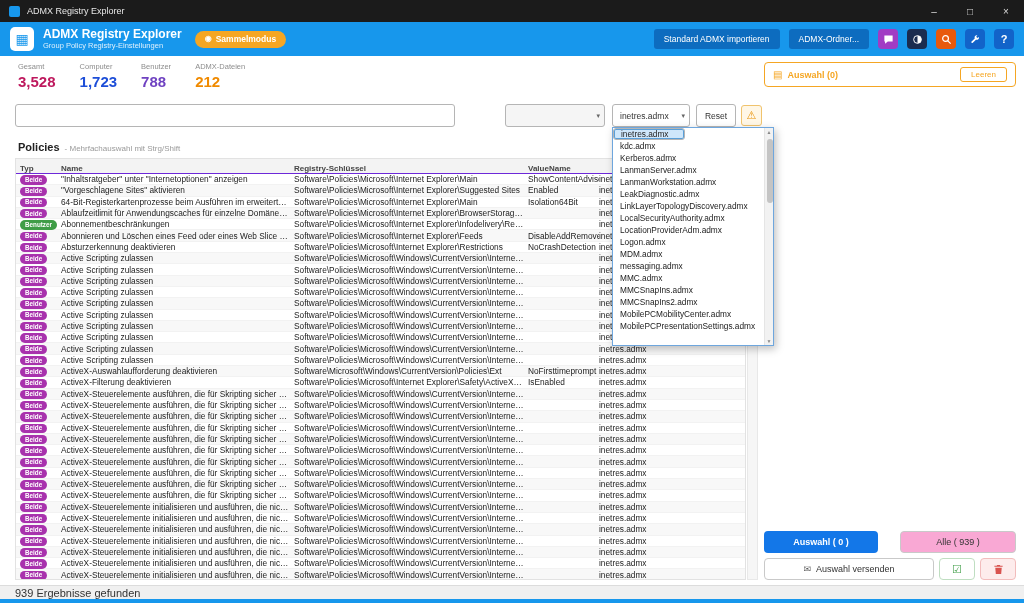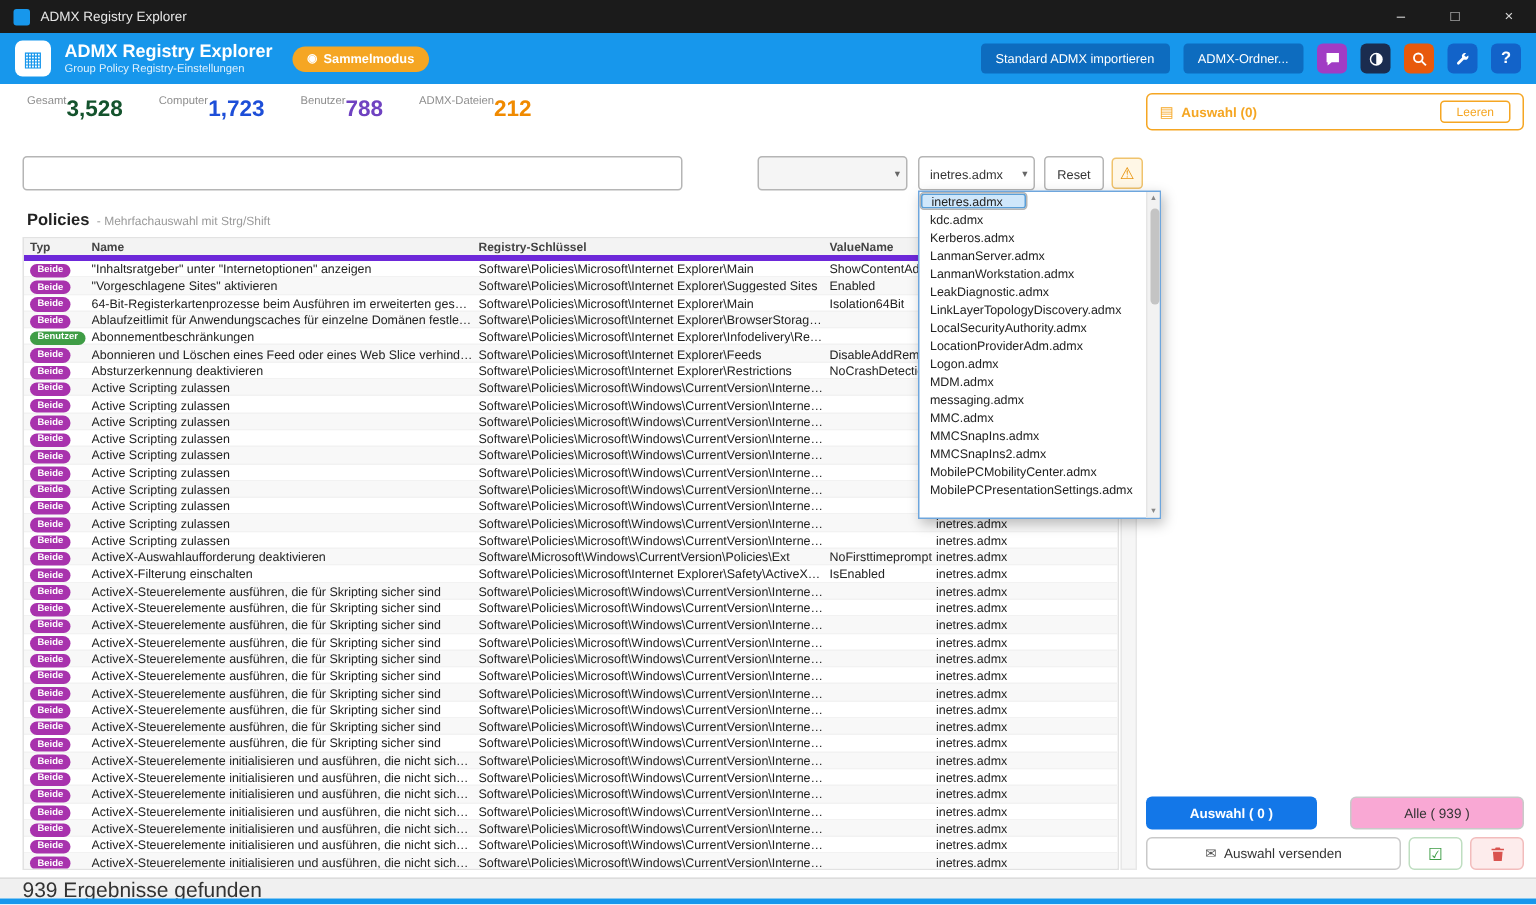--- a/index.html
+++ b/index.html
@@ -22,45 +22,45 @@
   .head-sub{color:rgba(255,255,255,.85);font-size:7.5px;white-space:nowrap}
   .collect-btn{height:17px;background:#f5a623;border-radius:9px;color:#fff;font-size:8.5px;font-weight:bold;display:flex;align-items:center;gap:4px;padding:0 10px;white-space:nowrap;cursor:pointer}
   .collect-dot{font-size:8px;line-height:1}
   .head-spacer{flex:1}
   .hbtn{height:20px;background:#0d6cbf;border-radius:3px;color:#fff;font-size:8.5px;display:flex;align-items:center;padding:0 10px;white-space:nowrap;cursor:pointer}
   .ibtn{width:20px;height:20px;border-radius:4px;display:flex;align-items:center;justify-content:center;color:#fff;font-size:11px;cursor:pointer;flex:none}
   .ibtn-chat{background:#a13cc4}.ibtn-theme{background:#1b2c4f}.ibtn-search{background:#e8590c}.ibtn-tools{background:#1263c9}.ibtn-help{background:#1263c9;font-weight:bold;font-size:11px}
 
   
   .stats{position:absolute;top:62px;left:18px;display:flex;gap:24px}
-  .stat{display:flex;flex-direction:row}
+  .stat{display:flex;flex-direction:column}
   .stat-label{font-size:7.5px;color:#8d8d8d}
   .stat-value{font-size:15px;font-weight:bold;margin-top:2px}
 
   
   .filterbar{position:absolute;top:104px;left:15px;width:732px;height:23px}
   .search-input{position:absolute;left:0;top:0;width:440px;height:23px;border:1px solid #b5b5b5;border-radius:3px;padding:0 8px;font-size:9.5px;font-family:inherit;outline:none}
   .sel{position:absolute;top:0;height:23px;border:1px solid #b5b5b5;border-radius:3px;background:#fff;display:flex;align-items:center;font-size:8.5px;color:#333;padding:0 15px 0 7px;cursor:pointer}
   .sel .chev{position:absolute;right:4px;color:#666;font-size:7px}
   .sel1{left:490px;width:100px;background:#f5f5f5}
   .sel2{left:597px;width:78px}
   .reset-btn{position:absolute;left:681px;top:0;width:40px;height:23px;border:1px solid #b5b5b5;border-radius:3px;background:#fff;font-size:8.5px;color:#333;display:flex;align-items:center;justify-content:center;cursor:pointer}
   .warn{position:absolute;left:726px;top:1px;width:21px;height:21px;border:1px solid #f0c36d;background:#fff7e6;border-radius:3px;display:flex;align-items:center;justify-content:center;color:#e8940c;font-size:11px}
 
   
   .policies-head{position:absolute;top:141px;left:18px;font-size:11px;font-weight:bold;color:#222}
   .policies-hint{font-weight:normal;font-size:8px;color:#9a9a9a;margin-left:5px}
 
   
   .table{position:absolute;top:158px;left:15px;width:731px;height:422px;border:1px solid #e2e2e2;background:#fff;overflow:hidden}
-  .thead{display:flex;height:15px;background:#f3f3f3;border-bottom:4px solid #6d28d9;font-size:8px;font-weight:bold;color:#444;align-items:center}
+  .thead{display:flex;height:15px;background:#f3f3f3;border-bottom:1px solid #6d28d9;font-size:8px;font-weight:bold;color:#444;align-items:flex-end}
   .trow{display:flex;height:11.3px;align-items:center;font-size:8.3px;color:#222;border-bottom:1px solid #f2f2f2;background:#fff;cursor:default}
   .trow.alt{background:#f8f8f8}
   .c-typ{width:45px;padding-left:4px;flex:none}
-  .c-name{width:258px;flex:none;white-space:nowrap;overflow:hidden;text-overflow:ellipsis;padding-right:4px}
+  .c-name{width:233px;flex:none;white-space:nowrap;overflow:hidden;text-overflow:ellipsis;padding-right:4px}
   .c-key{width:234px;flex:none;white-space:nowrap;overflow:hidden;text-overflow:ellipsis;padding-right:4px}
   .c-val{width:71px;flex:none;white-space:nowrap;overflow:hidden}
   .c-file{flex:1;white-space:nowrap;overflow:hidden}
   .badge{display:inline-block;font-size:6.3px;font-weight:bold;color:#fff;border-radius:6px;padding:1.5px 5px;line-height:1}
   .badge.purple{background:#a832ad}
   .badge.green{background:#3f9d46}
   .vscroll{position:absolute;top:158px;left:747px;width:11px;height:422px;background:#f6f6f6;border:1px solid #e8e8e8}
   .vthumb{position:absolute;top:3px;left:2px;width:5px;height:92px;background:#c9c9c9;border-radius:3px}
 
   
@@ -83,21 +83,21 @@
   .btn-blue{flex:1;height:22px;background:#1377e8;color:#fff;font-size:9px;font-weight:bold;border-radius:4px;display:flex;align-items:center;justify-content:center;cursor:pointer}
   .btn-white{flex:1;height:22px;background:#f9a8d4;border:1px solid #c9c9c9;color:#333;font-size:9px;border-radius:4px;display:flex;align-items:center;justify-content:center;cursor:pointer}
   .bottom-row2{position:absolute;left:0;right:0;top:496px;display:flex;gap:5px}
   .send-btn{flex:1;height:22px;background:#fff;border:1px solid #c9c9c9;color:#333;font-size:9px;border-radius:4px;display:flex;align-items:center;justify-content:center;gap:5px;cursor:pointer}
   .send-ic{font-size:9px;color:#555}
   .sq-btn{width:36px;height:22px;border-radius:4px;display:flex;align-items:center;justify-content:center;flex:none;cursor:pointer}
   .check-btn{background:#fff;border:1px solid #bfdec1;color:#3f9d46;font-size:11px}
   .trash-btn{background:#fdecec;border:1px solid #f2bcbc}
 
   
-  .statusbar{position:absolute;left:0;right:0;top:585px;height:14px;background:#f0f0f0;border-top:1px solid #dcdcdc;display:flex;align-items:center;padding-left:15px;font-size:14px;color:#333}
+  .statusbar{position:absolute;left:0;right:0;top:585px;height:14px;background:#f0f0f0;border-top:1px solid #dcdcdc;display:flex;align-items:center;padding-left:15px;font-size:11px;color:#333}
   .bluestrip{position:absolute;left:0;right:0;bottom:0;height:4px;background:#1797ec}
 </style>
 </head>
 <body>
 
 <div class="window">
 
   <div class="titlebar">
     <span class="tb-ico"></span>
     <span class="tb-title">ADMX Registry Explorer</span>
@@ -144,21 +144,21 @@
       <svg width="11" height="11" viewBox="0 0 16 16">
           <path d="M12.9 4.3a3.1 3.1 0 0 1-4.2 3.9l-4.6 4.6a1.25 1.25 0 0 1-1.8-1.8L6.9 6.4A3.1 3.1 0 0 1 10.8 2.2L8.9 4.1l1.8 1.8 2.2-1.6z" fill="#fff"></path>
         </svg>
     </div>
     <div class="ibtn ibtn-help">?</div>
   </div>
 
   <div class="stats">
     <div class="stat">
       <span class="stat-label">Gesamt</span>
-      <span class="stat-value" style="color: #14532d;">3,528</span>
+      <span class="stat-value" style="color: #be185d;">3,528</span>
     </div>
     <div class="stat">
       <span class="stat-label">Computer</span>
       <span class="stat-value" style="color: #1d4ed8;">1,723</span>
     </div>
     <div class="stat">
       <span class="stat-label">Benutzer</span>
       <span class="stat-value" style="color: rgb(111, 66, 193);">788</span>
     </div>
     <div class="stat">
@@ -315,21 +315,21 @@
         </div>
         <div class="trow alt">
           <div class="c-typ"><span class="badge purple">Beide</span></div>
           <div class="c-name">ActiveX-Auswahlaufforderung deaktivieren</div>
           <div class="c-key">Software\Microsoft\Windows\CurrentVersion\Policies\Ext</div>
           <div class="c-val">NoFirsttimeprompt</div>
           <div class="c-file">inetres.admx</div>
         </div>
         <div class="trow">
           <div class="c-typ"><span class="badge purple">Beide</span></div>
-          <div class="c-name">ActiveX-Filterung einschalten</div>
+          <div class="c-name">ActiveX-Filterung deaktivieren</div>
           <div class="c-key">Software\Policies\Microsoft\Internet Explorer\Safety\ActiveXFiltering</div>
           <div class="c-val">IsEnabled</div>
           <div class="c-file">inetres.admx</div>
         </div>
         <div class="trow alt">
           <div class="c-typ"><span class="badge purple">Beide</span></div>
           <div class="c-name">ActiveX-Steuerelemente ausführen, die für Skripting sicher sind</div>
           <div class="c-key">Software\Policies\Microsoft\Windows\CurrentVersion\Internet Settings\Zones</div>
           <div class="c-val"></div>
           <div class="c-file">inetres.admx</div>

